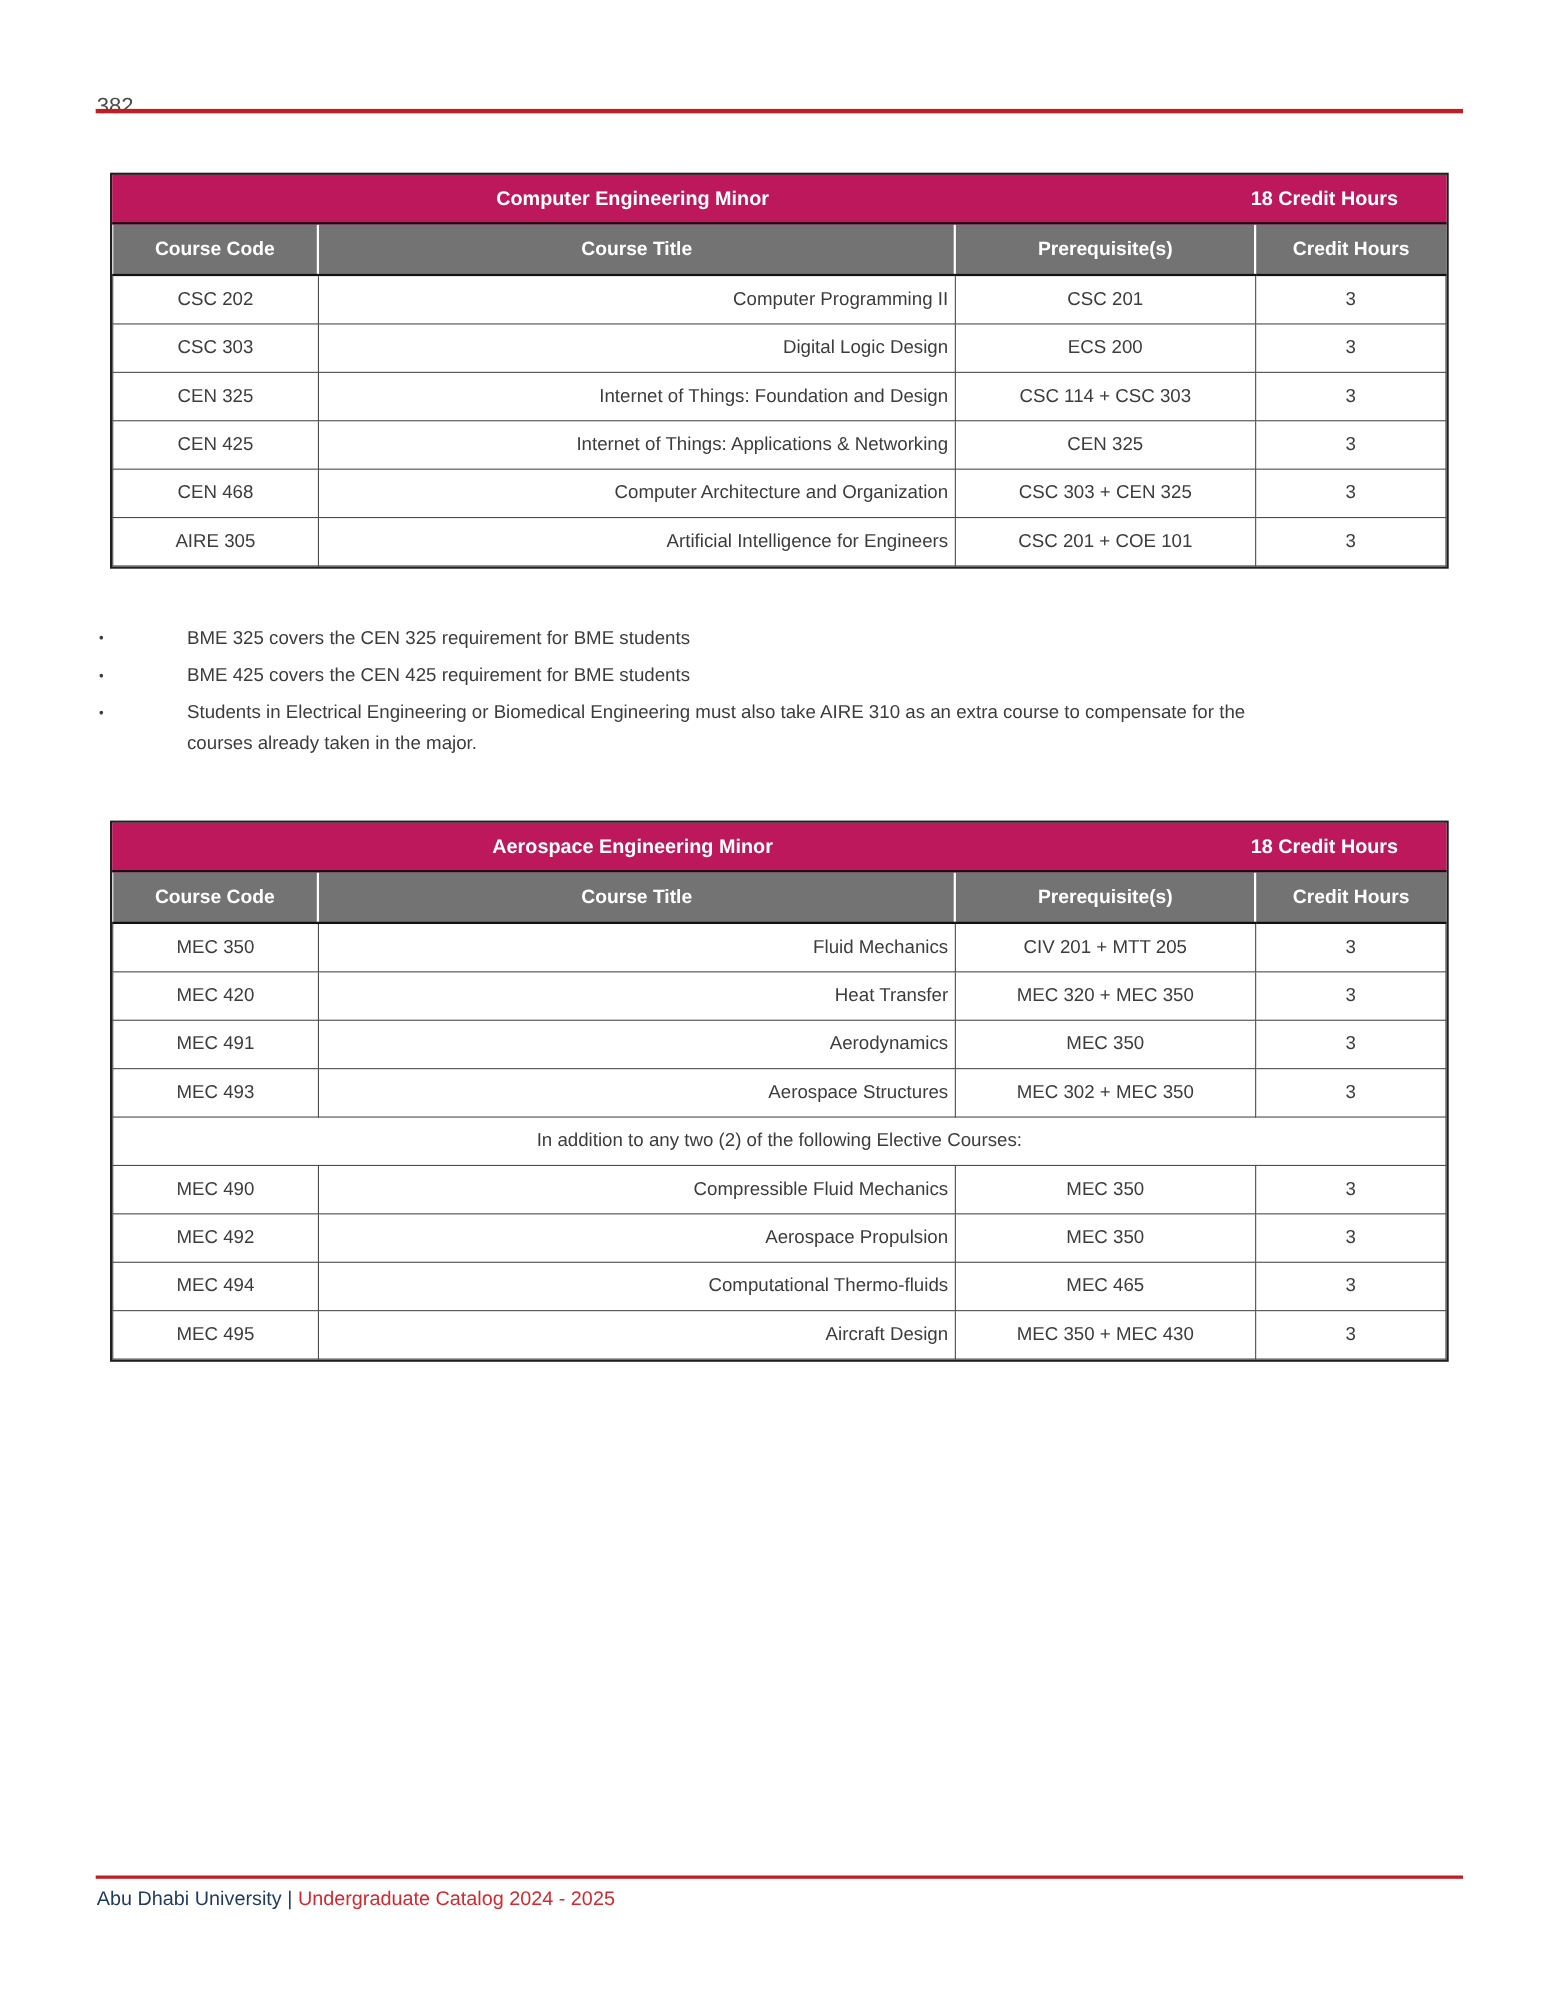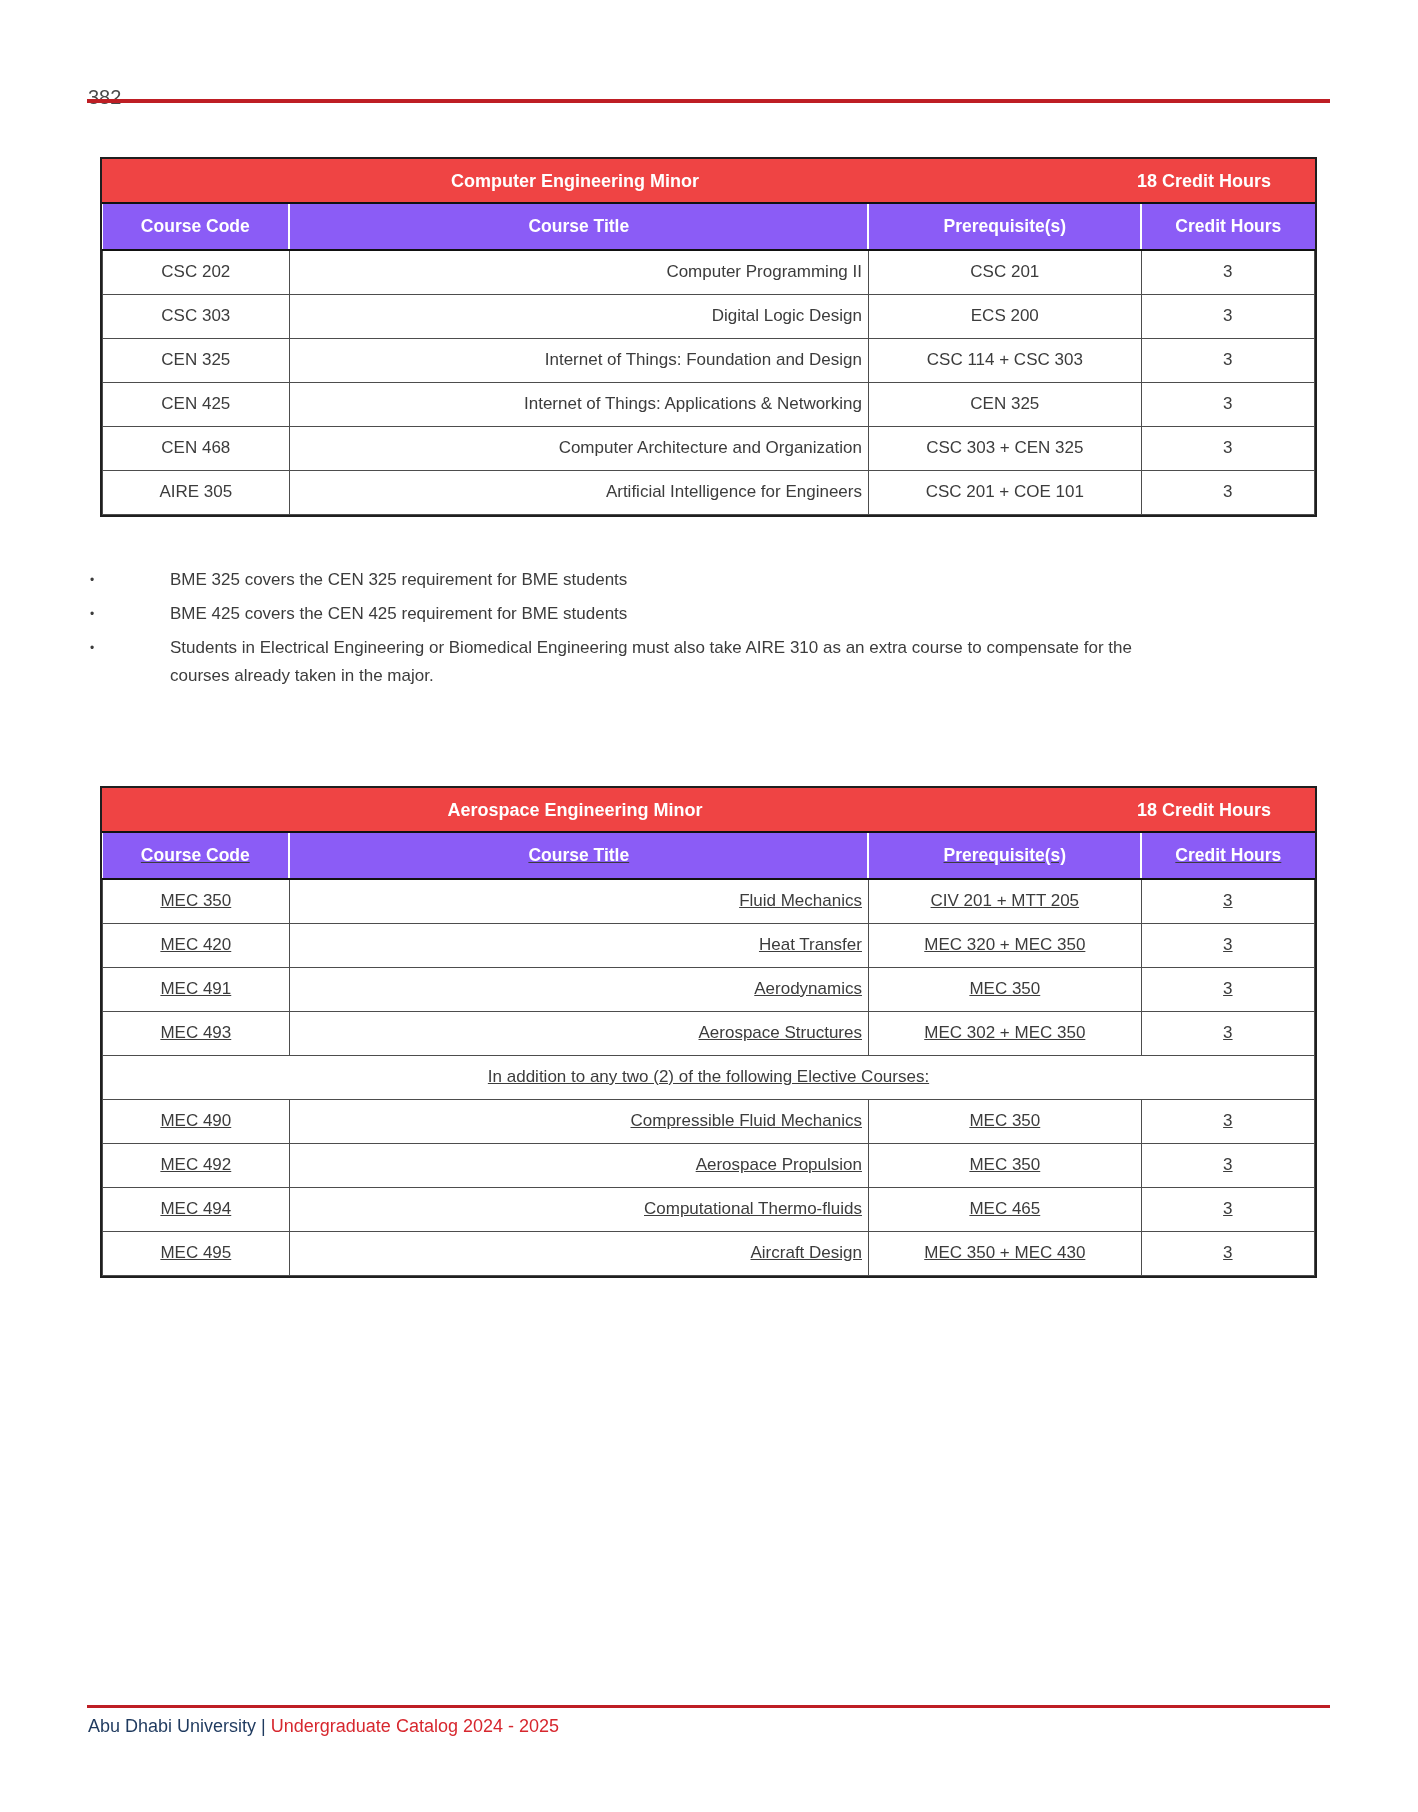--- a/index.html
+++ b/index.html
@@ -23,45 +23,45 @@
   .rule.top{top:99px;}
   .rule.bottom{top:1705px;height:3px;}
 
   
   .minor-table{
     position:absolute;left:100px;width:1217px;
     border:2px solid #1f1f1f;
     box-sizing:border-box;
   }
   .minor-table.t1{top:157px;}
-  .minor-table.t2{top:786px;text-decoration:underline;}
+  .minor-table.t2{top:746px;}
   .title-bar{
     position:relative;height:45px;
-    background:#ef4444;
+    background:#be185d;
     border-bottom:2px solid #111;
     box-sizing:border-box;
   }
   .title-bar .tbl-title{
     position:absolute;left:39%;top:50%;
     transform:translate(-50%,-50%);
     color:#fff;font-weight:bold;font-size:18px;white-space:nowrap;
   }
   .title-bar .tbl-credits{
     position:absolute;right:44px;top:50%;
     transform:translateY(-50%);
     color:#fff;font-weight:bold;font-size:18px;white-space:nowrap;margin-left:36px;
   }
   table{
     width:100%;
     border-collapse:collapse;
     table-layout:fixed;
   }
   col.c1{width:15.4%;} col.c2{width:47.8%;} col.c3{width:22.5%;} col.c4{width:14.3%;}
   thead th{
-    background:#8b5cf6;color:#fff;
+    background:#737373;color:#fff;
     font-weight:bold;font-size:17.5px;
     height:45px;
     border-bottom:2px solid #111;
     border-left:2px solid #ffffff;
     padding:0 4px;
   }
   thead th:first-child{border-left:none;}
   tbody td{
     height:44px;
     font-size:17px;color:#3c3c3c;

